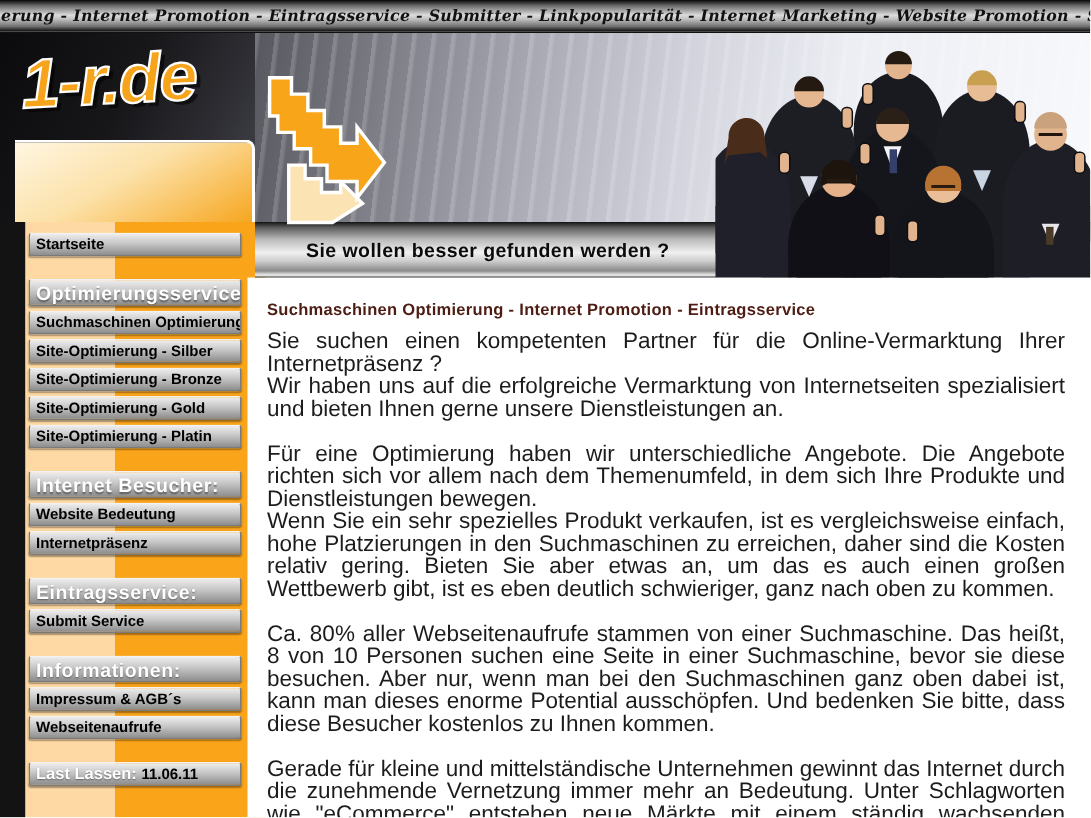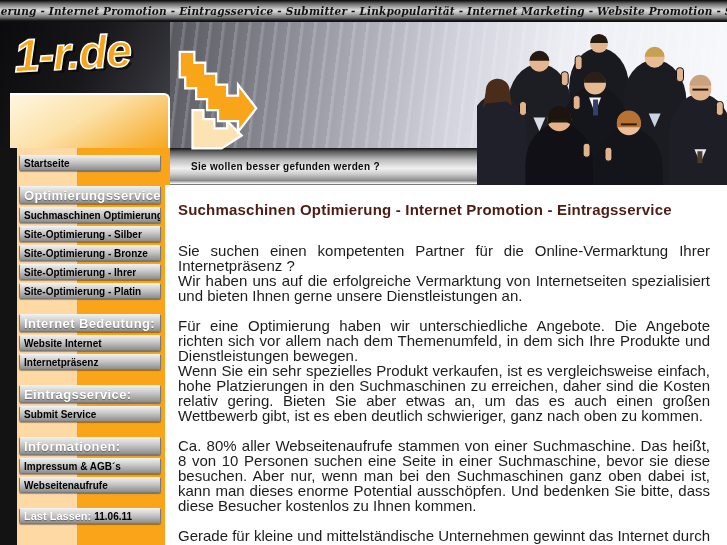--- a/index.html
+++ b/index.html
@@ -30,21 +30,21 @@
     border-top:2px solid #fff;border-right:2px solid #fff;border-radius:0 6px 0 0;}
   #logo-arrow{position:absolute;left:176px;top:50px;z-index:4;}
 
   
   #people{position:absolute;right:0;top:26px;width:250px;height:159px;z-index:5;pointer-events:none;}
 
   
   #banner{position:absolute;left:170px;top:148px;width:557px;height:37px;z-index:2;box-sizing:border-box;
     background:linear-gradient(180deg,#131313 0%,#5d5d5d 10%,#bcbcbc 32%,#f0f0f0 55%,#cecece 70%,#8a8a8a 88%,#f2f2f2 96%,#3c3c3c 100%);
     display:flex;align-items:center;}
-  #banner .banner-text{font-weight:bold;font-size:10px;color:#0b0b0b;padding-left:21px;letter-spacing:.3px;}
+  #banner .banner-text{font-weight:bold;font-size:13px;color:#0b0b0b;padding-left:34px;letter-spacing:.3px;}
 
   
   #side-black{position:absolute;left:0;top:148px;width:17px;height:397px;background:#131313;}
   #sidebar{position:absolute;left:17px;top:148px;width:160px;height:397px;box-sizing:border-box;
     background:linear-gradient(90deg,#ffd9a3 0,#ffd9a3 60px,#faa41a 60px,#faa41a 100%);
     padding:7px 0 0 2px;}
   .sb-group{margin-bottom:15px;}
   .sbtn{width:142px;height:16px;box-sizing:border-box;margin-bottom:3px;
     background:linear-gradient(180deg,#ededed 0%,#c6c6c6 45%,#8d8d8d 100%);
     border:1px solid #7a7a7a;border-top-color:#f2f2f2;border-radius:2px;
@@ -53,21 +53,21 @@
     padding:1px 0 0 4px;white-space:nowrap;overflow:hidden;cursor:pointer;}
   .sbtn.hdr{color:#ffffff;font-size:13px;height:18px;line-height:15px;letter-spacing:.4px;
     text-shadow:0 1px 1px rgba(0,0,0,.4);cursor:default;}
   .sbtn.update{cursor:default;}
   .sbtn.update .upd-label{color:#fff;text-shadow:0 1px 1px rgba(0,0,0,.4);font-size:11px;}
   .sbtn.update .upd-value{color:#000;margin-left:3px;}
 
   
   #content{position:absolute;left:165px;top:185px;width:562px;height:360px;background:#fff;
     box-sizing:border-box;padding:16px 17px 0 13px;overflow:hidden;z-index:1;}
-  #content h1{margin:0 0 25px 0;font-size:15px;font-weight:bold;color:#4d1d14;letter-spacing:.2px;}
+  #content h1{margin:0 0 7px 0;font-size:11px;font-weight:bold;color:#4d1d14;letter-spacing:.2px;}
   .para{margin:0 0 15px 0;font-size:15px;line-height:15px;color:#1c1c1c;}
   .para .line{display:block;text-align:justify;}
   .para .line:last-child{text-align-last:left;}
 </style>
 </head>
 <body>
 
 <div id="page">
 
   <div id="topbar">
@@ -157,27 +157,27 @@
 
     <div class="sb-group">
       <div class="sbtn">Startseite</div>
     </div>
 
     <div class="sb-group">
       <div class="sbtn hdr">Optimierungsservice:</div>
       <div class="sbtn">Suchmaschinen Optimierung</div>
       <div class="sbtn">Site-Optimierung - Silber</div>
       <div class="sbtn">Site-Optimierung - Bronze</div>
-      <div class="sbtn">Site-Optimierung - Ihrer</div>
+      <div class="sbtn">Site-Optimierung - Gold</div>
       <div class="sbtn">Site-Optimierung - Platin</div>
     </div>
 
     <div class="sb-group">
-      <div class="sbtn hdr">Internet Bedeutung:</div>
-      <div class="sbtn">Website Internet</div>
+      <div class="sbtn hdr">Internet Besucher:</div>
+      <div class="sbtn">Website Bedeutung</div>
       <div class="sbtn">Internetpräsenz</div>
     </div>
 
     <div class="sb-group">
       <div class="sbtn hdr">Eintragsservice:</div>
       <div class="sbtn">Submit Service</div>
     </div>
 
     <div class="sb-group">
       <div class="sbtn hdr">Informationen:</div>

